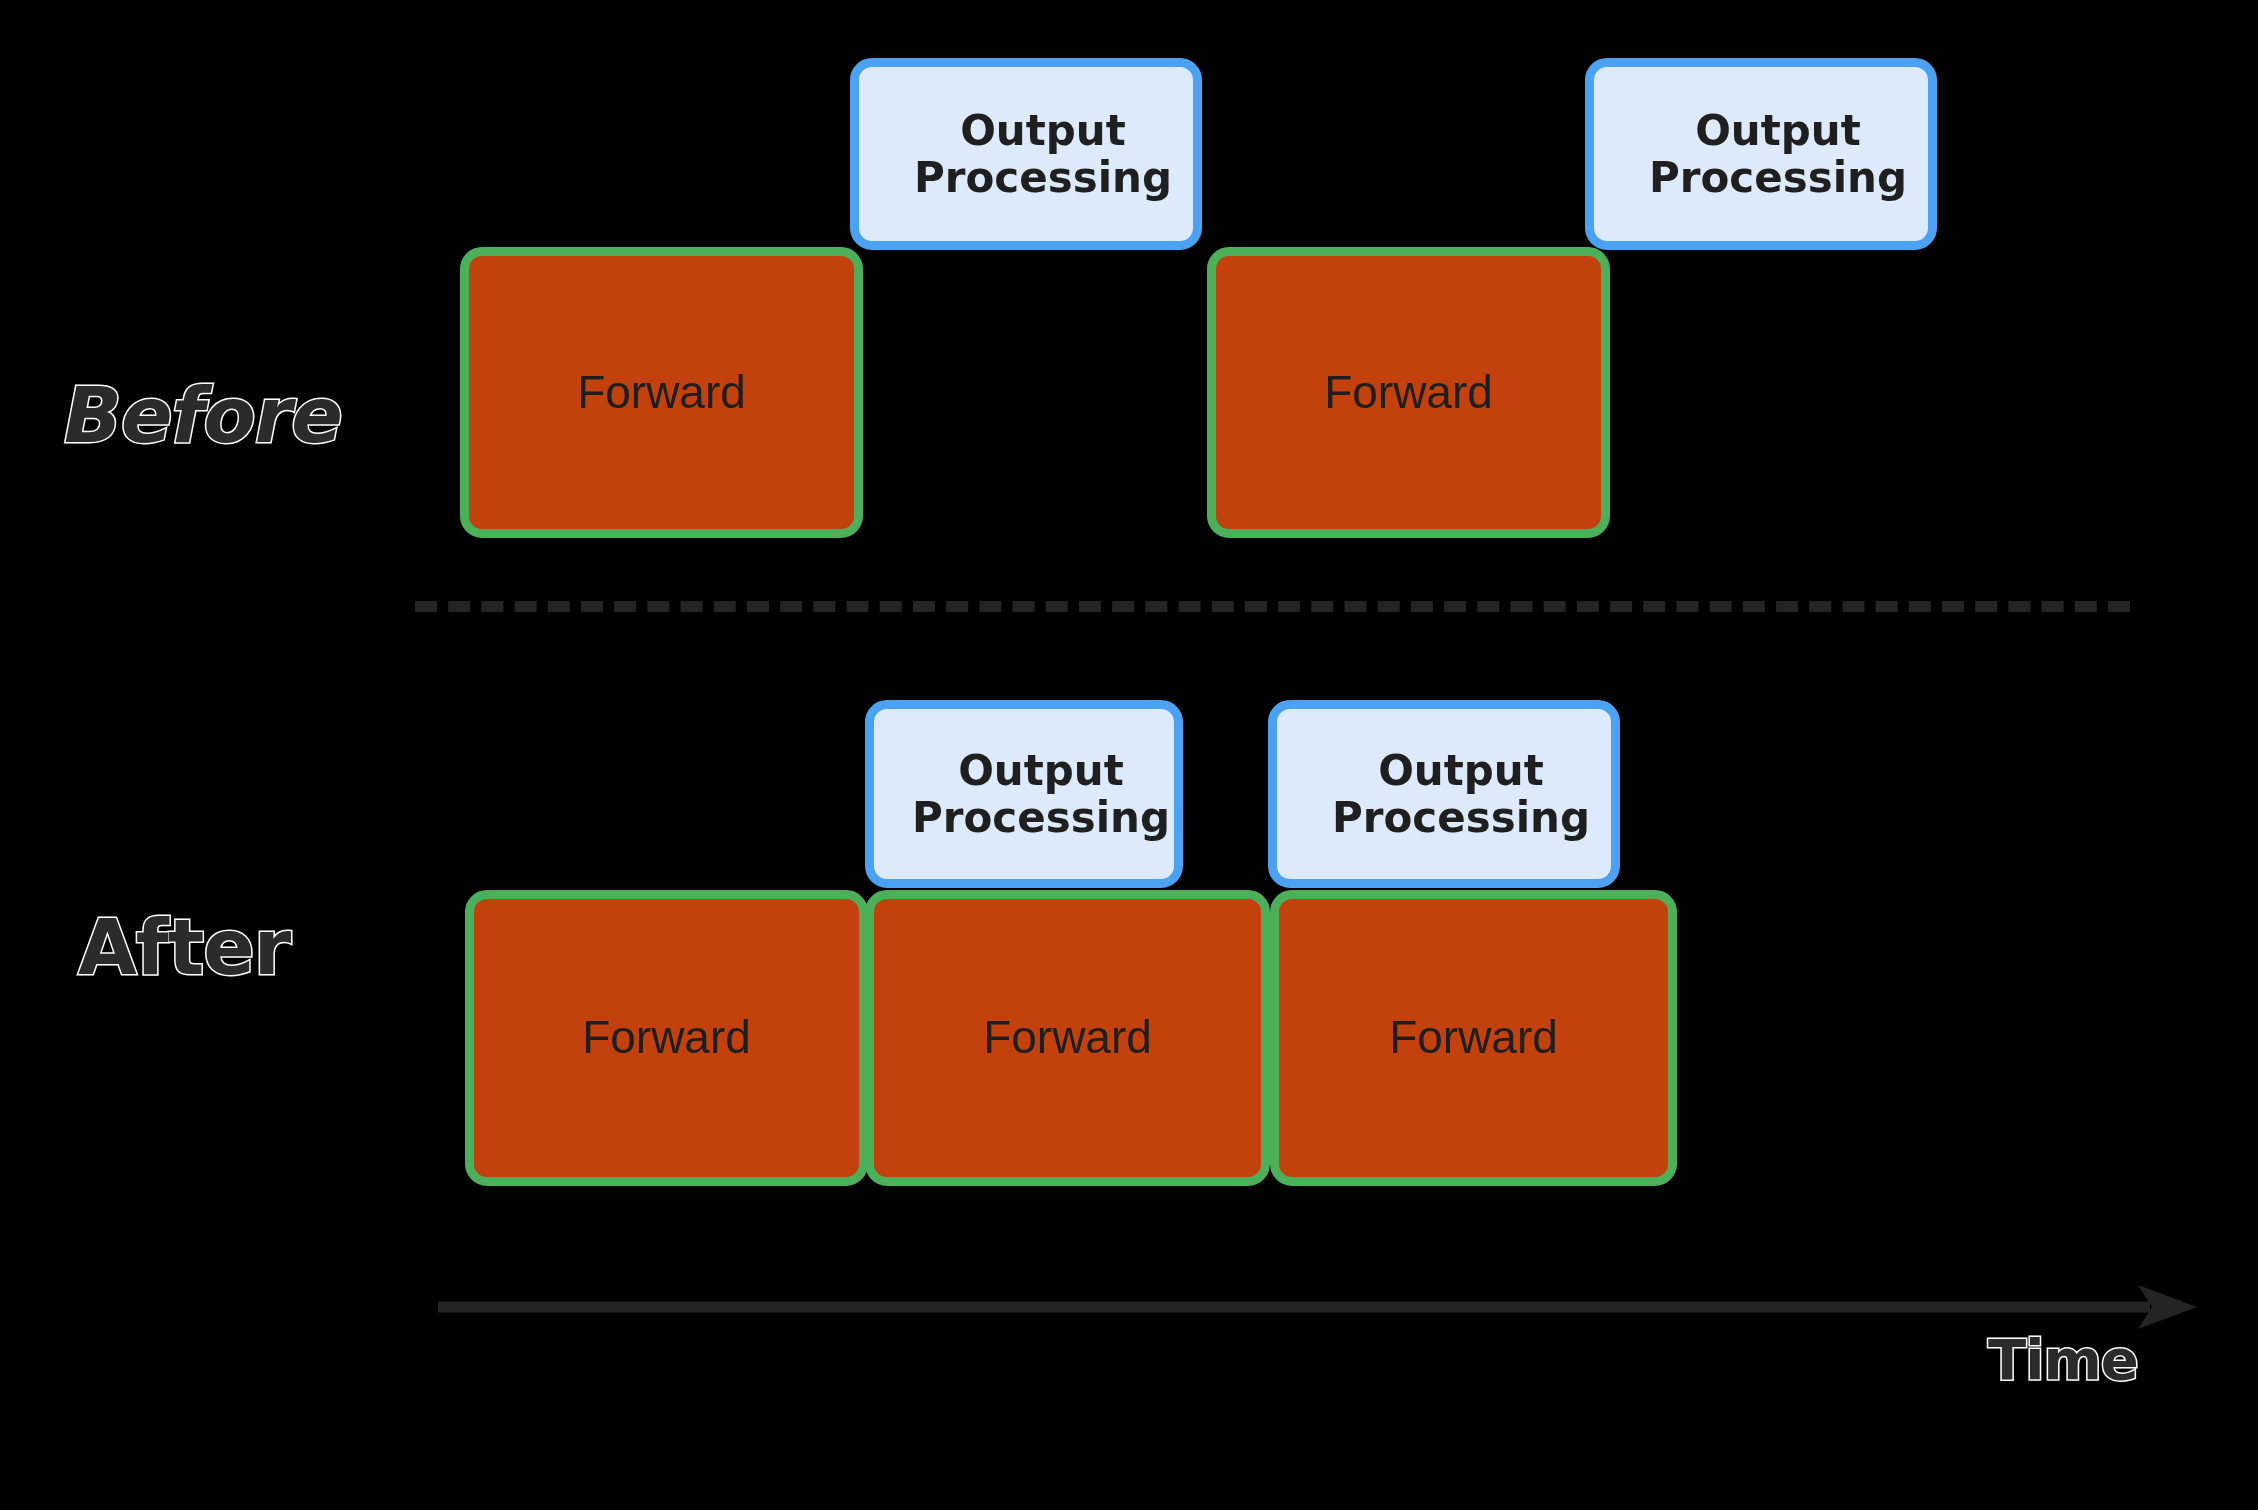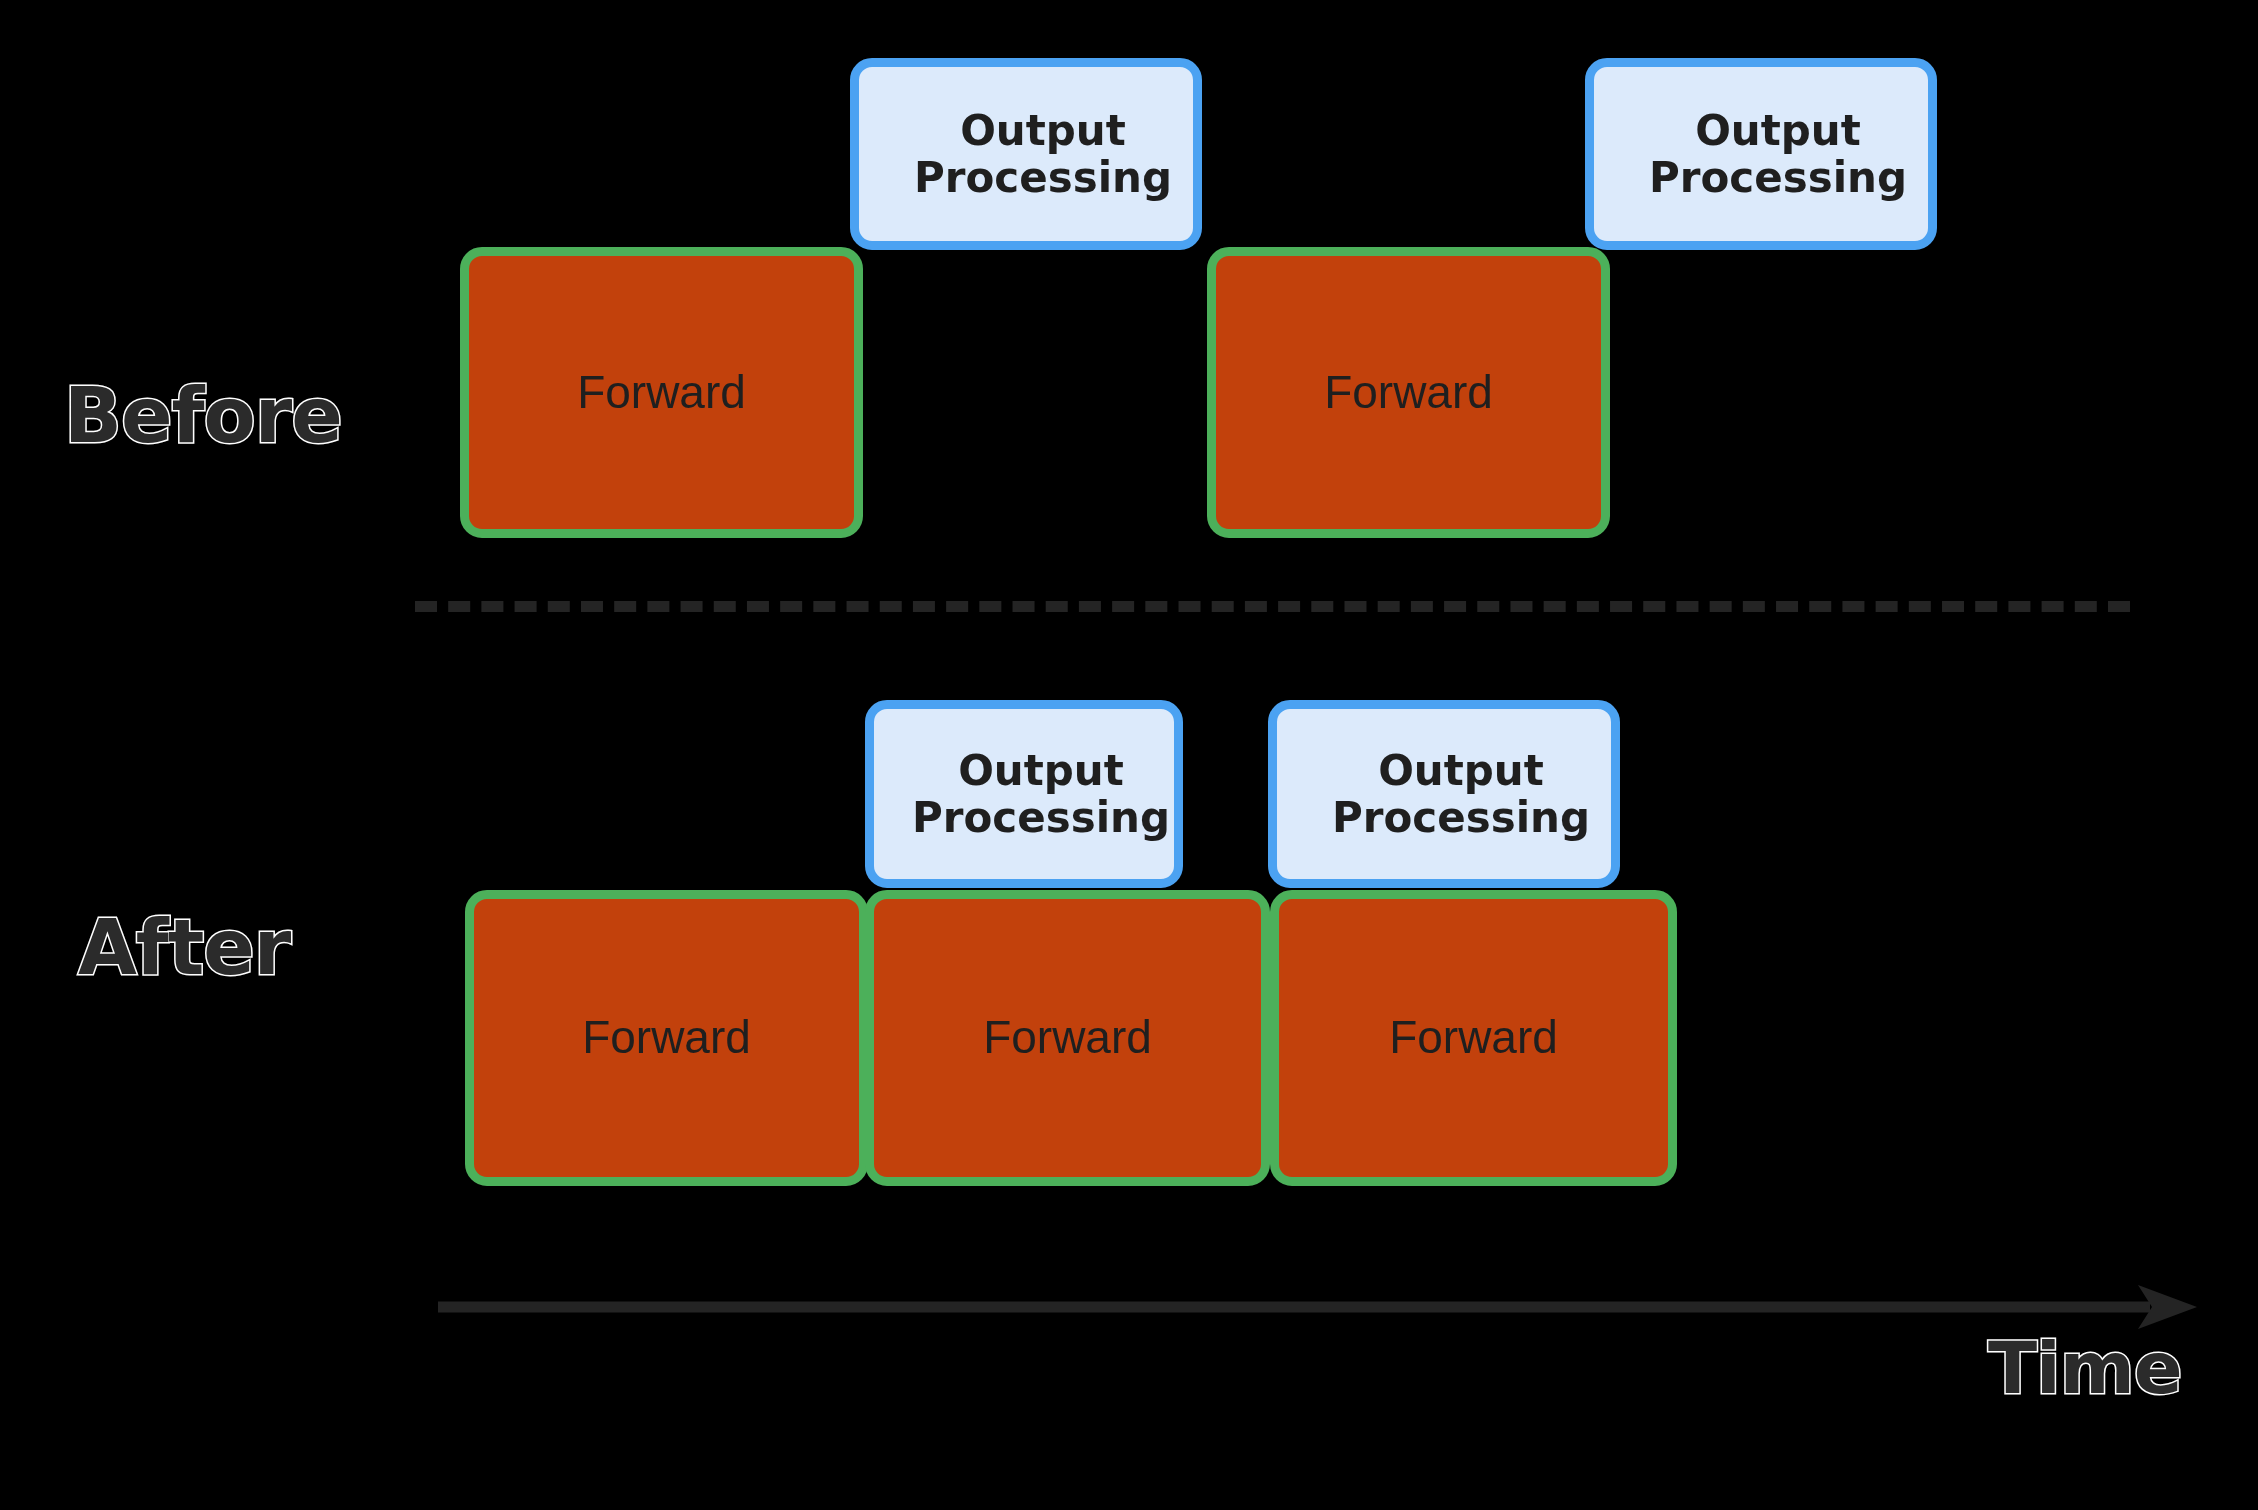--- a/index.html
+++ b/index.html
@@ -73,21 +73,21 @@
   
   #time-axis {
     position: absolute;
   }
 </style>
 </head>
 <body>
 
 <div id="canvas">
 
-  <div class="outline-label" style="left:64px; top:378px; font-size:76px;">Before</div>
+  <div class="outline-label" style="left:64px; top:378px; font-size:76px;font-style:italic;">Before</div>
 
   <div class="box box-blue" style="left:850px; top:58px; width:352px; height:192px;">
     <span class="box-label"><span>Output</span><br><span>Processing</span></span>
   </div>
 
   <div class="box box-blue" style="left:1585px; top:58px; width:352px; height:192px;">
     <span class="box-label"><span>Output</span><br><span>Processing</span></span>
   </div>
 
   <div class="box box-green" style="left:453px; top:247px; width:403px; height:291px;">
@@ -120,15 +120,15 @@
 
   <div class="box box-green" style="left:1263px; top:890px; width:407px; height:296px;">
     <span class="box-label">Forward</span>
   </div>
 
   <svg id="time-axis" style="left:430px; top:1280px;" width="1780" height="60" viewBox="0 0 1780 60">
     <line x1="8" y1="27" x2="1720" y2="27" stroke="#242424" stroke-width="11"></line>
     <polygon points="1708,5 1767,27 1708,49 1722,27" fill="#242424"></polygon>
   </svg>
 
-  <div class="outline-label" style="left:1988px; top:1332px; font-size:72px;">Time</div>
+  <div class="outline-label" style="left:1988px; top:1332px; font-size:56px;">Time</div>
 
 </div>
 
 </body></html>

